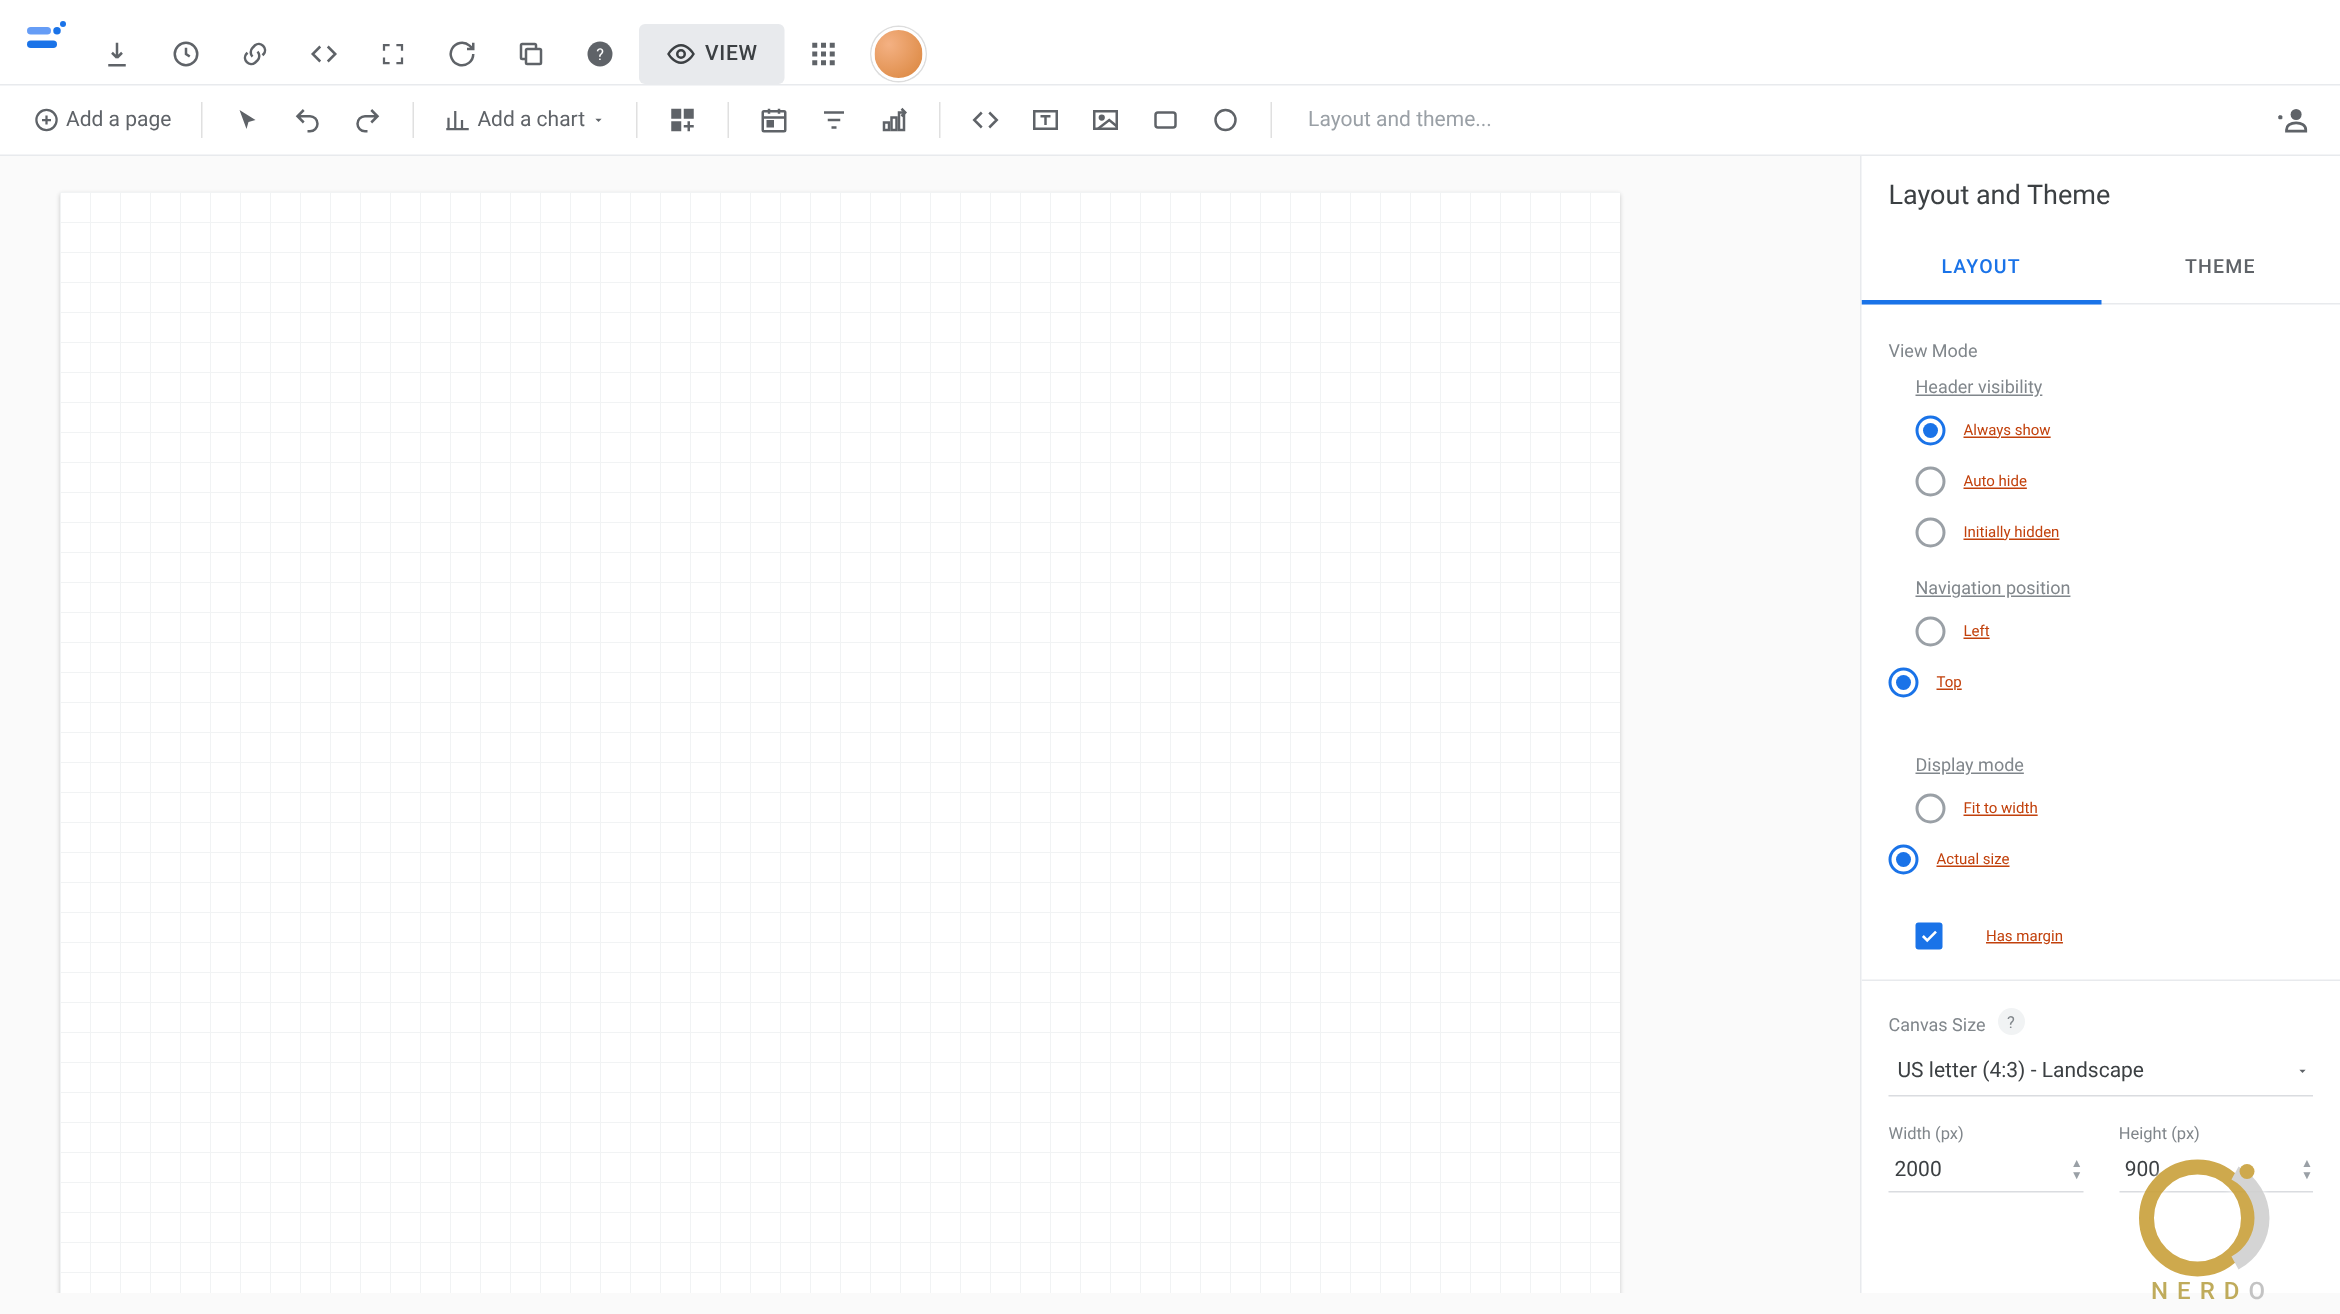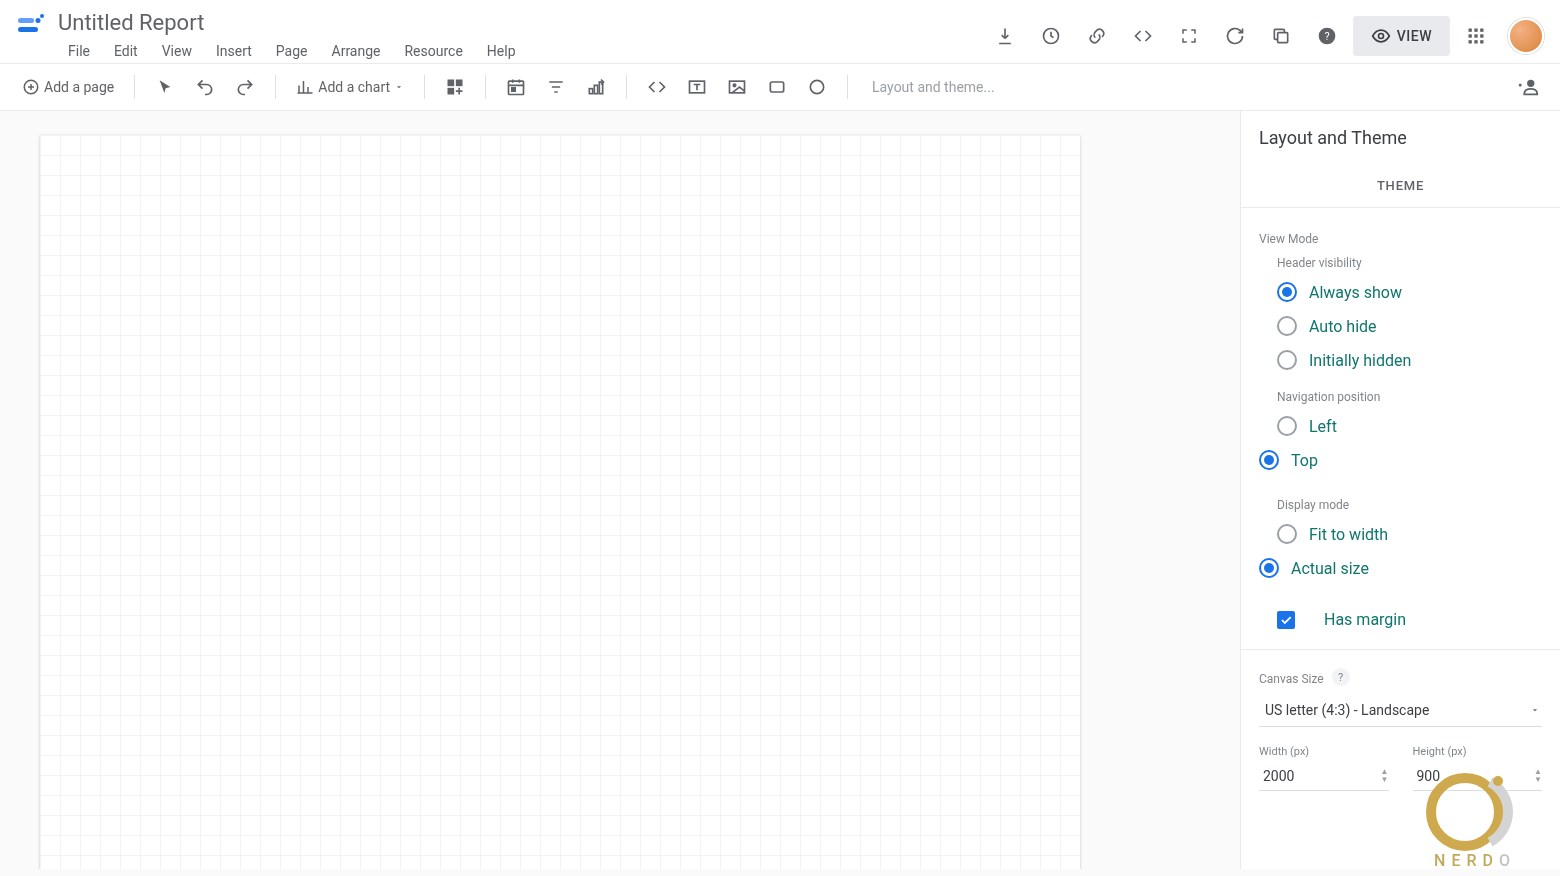--- a/index.html
+++ b/index.html
@@ -38,27 +38,27 @@
   }
   
   
   .side-panel { width: 320px; background: #fff; border-left: 1px solid #e8eaed; display: flex; flex-direction: column; overflow-y: auto; }
   .panel-title { font-size: 18px; font-weight: 400; color: #3c4043; padding: 16px 18px; }
   .tabs { display: flex; border-bottom: 1px solid #e8eaed; }
   .tab { flex: 1; text-align: center; padding: 14px 0; font-size: 13px; font-weight: 500; letter-spacing: .8px; color: #5f6368; cursor: pointer; }
   .tab.active { color: #1a73e8; border-bottom: 3px solid #1a73e8; margin-bottom: -1px; }
   .panel-body { padding: 18px 18px 40px 18px; font-size: 13px; color: #5f6368; }
   .section-label { font-size: 12px; color: #80868b; margin: 6px 0 10px 0; }
-  .sub-label { font-size: 12px; color: #80868b; margin: 4px 0 12px 18px; }
+  .sub-label { font-size: 12px; color: #80868b; margin: 4px 0 12px 18px; text-decoration: underline; }
   .radio-row { display: flex; align-items: center; gap: 12px; margin: 0 0 14px 18px; cursor: pointer; }
   .radio-row.col2 { display:inline-flex; width: 48%; margin-left: 18px; vertical-align: top; }
   .radio { width: 20px; height: 20px; border: 2px solid #9aa0a6; border-radius: 50%; display: flex; align-items: center; justify-content: center; flex: none; }
   .radio.checked { border-color: #1a73e8; }
   .radio.checked::after { content:''; width:10px; height:10px; background:#1a73e8; border-radius:50%; }
-  .radio-label { font-size: 16px; color: #0f766e; }
+  .radio-label { font-size: 10px; color: #c2410c; text-decoration: underline; }
   .check-row { display:flex; align-items:center; gap:29px; margin: 18px 0 20px 18px; cursor:pointer; }
   .checkbox { width:18px; height:18px; background:#1a73e8; border-radius:2px; display:flex; align-items:center; justify-content:center; flex:none; }
   .checkbox svg { color:#fff; }
   .divider { height:1px; background:#e8eaed; margin: 12px -18px 18px -18px; }
   .canvas-size-head { display:flex; align-items:flex-end; gap:8px; font-size:12px; color:#80868b; }
   .help-badge { width:18px; height:18px; border-radius:50%; background:#f1f3f4; color:#80868b; font-size:11px; display:flex; align-items:center; justify-content:center; }
   .select-row { display:flex; align-items:center; justify-content:space-between; border-bottom:1px solid #dadce0; padding: 12px 2px 8px 6px; margin: 4px 0 18px 0; cursor:pointer; font-size:14px; color:#3c4043; }
   .dim-row { display:flex; gap: 24px; }
   .dim-col { flex:1; }
   .dim-label { font-size:11px; color:#80868b; margin-bottom:4px; }
@@ -78,33 +78,20 @@
 
 <div class="header">
   <div class="logo">
     <svg width="28" height="28" viewBox="0 0 28 28">
       <rect x="2" y="6" width="16" height="5" rx="2.5" fill="#669df6"></rect>
       <circle cx="22" cy="8.5" r="2.5" fill="#1a73e8"></circle>
       <rect x="2" y="15" width="20" height="5" rx="2.5" fill="#1a73e8"></rect>
       <circle cx="26" cy="4" r="2" fill="#1a73e8"></circle>
     </svg>
   </div>
-  <div class="title-area">
-    <div class="doc-title">Untitled Report</div>
-    <div class="menu-bar">
-      <div class="menu-item">File</div>
-      <div class="menu-item">Edit</div>
-      <div class="menu-item">View</div>
-      <div class="menu-item">Insert</div>
-      <div class="menu-item">Page</div>
-      <div class="menu-item">Arrange</div>
-      <div class="menu-item">Resource</div>
-      <div class="menu-item">Help</div>
-    </div>
-  </div>
   <div class="header-actions">
     <div class="icon-btn">
         <svg width="20" height="20" viewBox="0 0 24 24" fill="none" stroke="currentColor" stroke-width="2">
           <path d="M12 3v12m0 0l-4-4m4 4l4-4M5 21h14"></path>
         </svg>
       </div>
     <div class="icon-btn">
         <svg width="20" height="20" viewBox="0 0 24 24" fill="none" stroke="currentColor" stroke-width="2">
           <circle cx="12" cy="12" r="9"></circle>
           <path d="M12 7v5l3 2"></path>
@@ -271,20 +258,21 @@
 </div>
 
 <div class="main">
   <div class="canvas-area">
     <div class="canvas"></div>
   </div>
 
   <div class="side-panel">
     <div class="panel-title">Layout and Theme</div>
     <div class="tabs">
+      <div class="tab active">LAYOUT</div>
       <div class="tab">THEME</div>
     </div>
     <div class="panel-body">
       <div class="section-label">View Mode</div>
 
       <div class="sub-label">Header visibility</div>
       <div class="radio-row">
         <div class="radio checked"></div>
         <div class="radio-label">Always show</div>
       </div>
@@ -302,21 +290,21 @@
         <div class="radio-row col2">
           <div class="radio"></div>
           <div class="radio-label">Left</div>
         </div>
         <div class="radio-row col2" style="margin-left:0">
           <div class="radio checked"></div>
           <div class="radio-label">Top</div>
         </div>
       </div>
 
-      <div class="sub-label" style="margin-top:14px">Display mode</div>
+      <div class="sub-label" style="margin-top:24px">Display mode</div>
       <div>
         <div class="radio-row col2">
           <div class="radio"></div>
           <div class="radio-label">Fit to width</div>
         </div>
         <div class="radio-row col2" style="margin-left:0">
           <div class="radio checked"></div>
           <div class="radio-label">Actual size</div>
         </div>
       </div>

